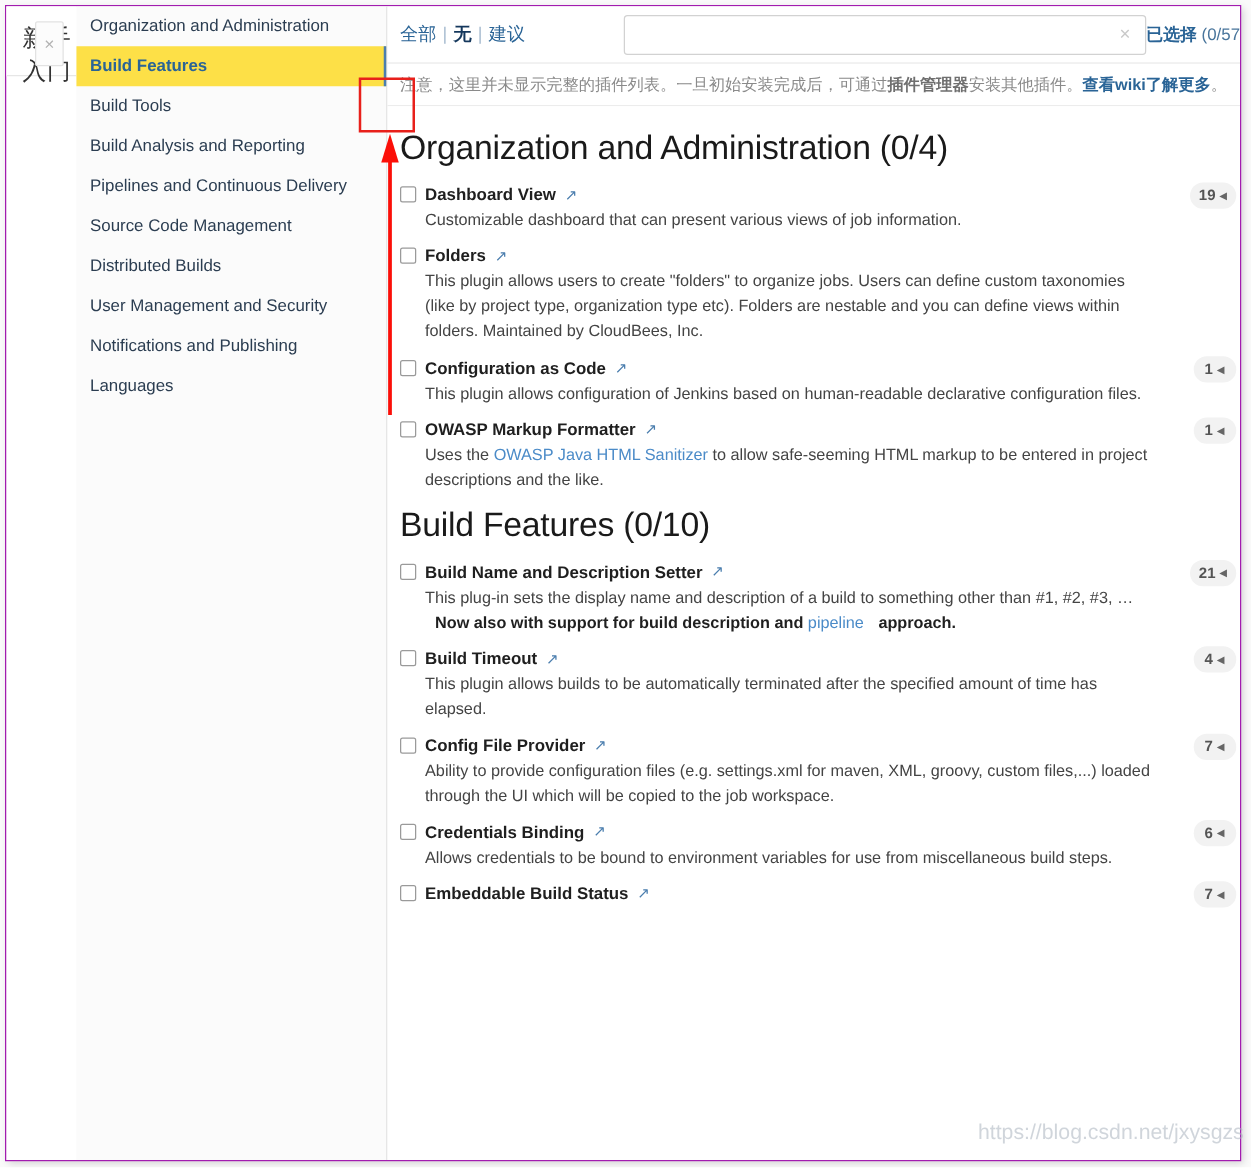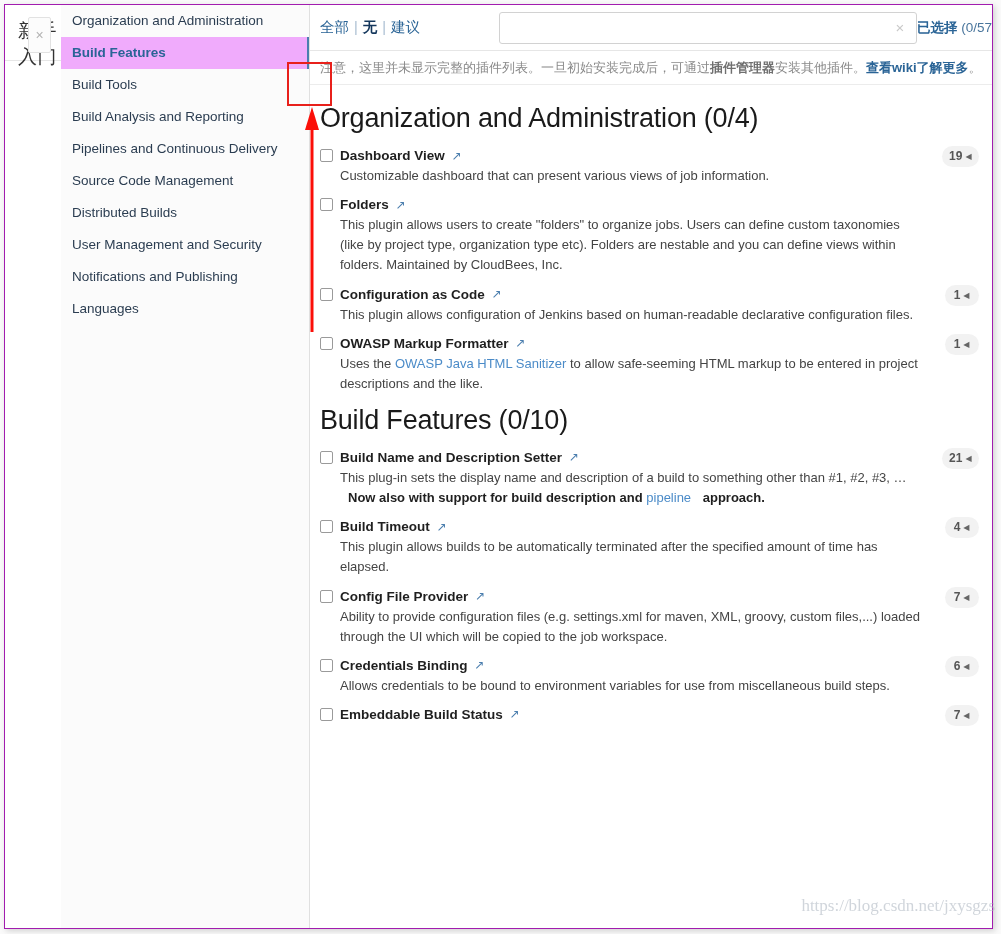--- a/index.html
+++ b/index.html
@@ -83,21 +83,21 @@
     line-height: 32px;
     padding: 0 0 0 8px;
     font-size: 13.5px;
     color: #2b3d51;
     cursor: pointer;
     white-space: nowrap;
     border-left: 3px solid transparent;
     position: relative;
   }
   .side-item.active {
-    background: #f0abfc;
+    background: #fde047;
     color: #2a6496;
     font-weight: bold;
     border-left-color: transparent;
   }
   .side-item.active::after {
     content: "";
     position: absolute;
     right: -1px; top: 0; bottom: 0;
     width: 3px;
     background: #4b7eae;
@@ -258,21 +258,21 @@
     color: #444;
     line-height: 1.55;
     margin-left: 20px;
     max-width: 690px;
   }
   .pdesc a { color: #4b8bc8; text-decoration: none; cursor: pointer; }
   .pdesc b { color: #1f1f1f; margin-left: 8px; }
 
   .badge {
     position: absolute;
-    right: 16px; top: -2px;
+    right: 6px; top: -2px;
     min-width: 34px;
     height: 21px;
     padding: 0 7px;
     background: #f2f2f2;
     border-radius: 11px;
     font-size: 12px;
     color: #555;
     font-weight: bold;
     line-height: 21px;
     text-align: center;
@@ -373,21 +373,21 @@
   }
 
   .watermark {
     position: absolute;
     right: 6px; bottom: 18px;
     font-size: 17px;
     color: rgba(170,178,190,.55);
     white-space: nowrap;
     pointer-events: none;
     z-index: 40;
-    font-family: Liberation Serif, serif;
+    font-family: Liberation Sans, sans-serif;
   }
 </style>
 </head>
 <body>
 
 <div id="app">
 
   <div class="dialog">
 
     <div class="titlebar">

